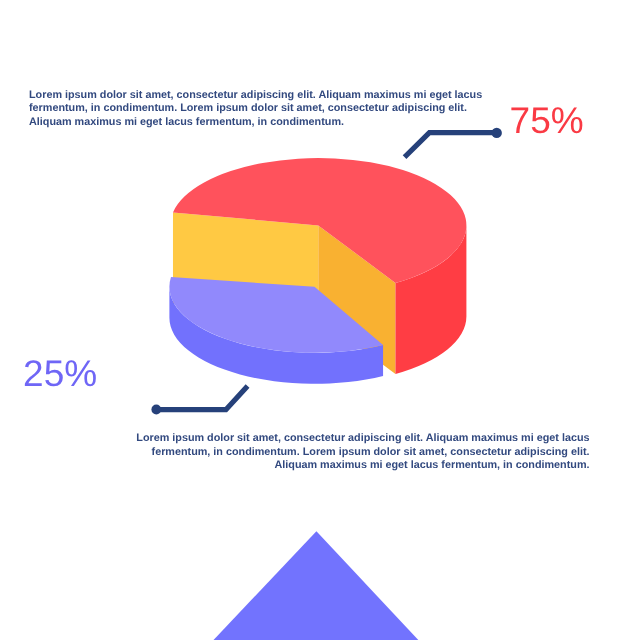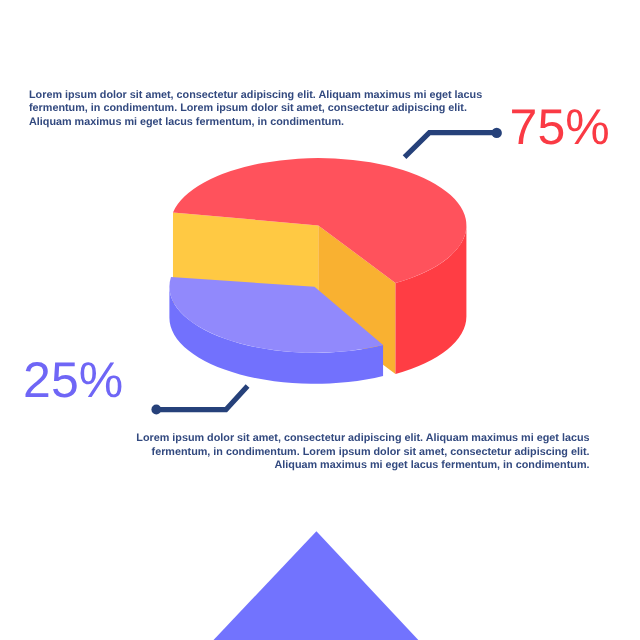--- a/index.html
+++ b/index.html
@@ -4,21 +4,21 @@
 <title>Pie Infographic</title>
 <style>
   html,body{margin:0;padding:0;}
   body{width:640px;height:640px;background:#ffffff;overflow:hidden;
        font-family:"Liberation Sans", sans-serif;-webkit-font-smoothing:antialiased;text-rendering:geometricPrecision;}
   .stage{position:relative;width:640px;height:628px;}
   .para{position:absolute;color:#32497f;font-size:10.8px;line-height:13.2px;
         font-weight:700;white-space:pre-line;}
   #para-top{left:29px;top:78.3px;width:455px;text-align:left;}
   #para-bottom{left:135.5px;top:421.6px;width:454px;text-align:right;}
-  .pct{position:absolute;font-size:50px;font-weight:400;line-height:1;}
+  .pct{position:absolute;font-size:37px;font-weight:400;line-height:1;}
   #pct-75{left:509.6px;top:101.5px;color:#fa3a44;}
   #pct-25{left:23.1px;top:355px;color:#6f66f6;}
   svg.art{position:absolute;left:0;top:0;width:640px;height:640px;display:block;}
 </style>
 </head>
 <body>
 
 <div class="stage">
 
   <svg class="art" viewBox="0 0 640 640">

